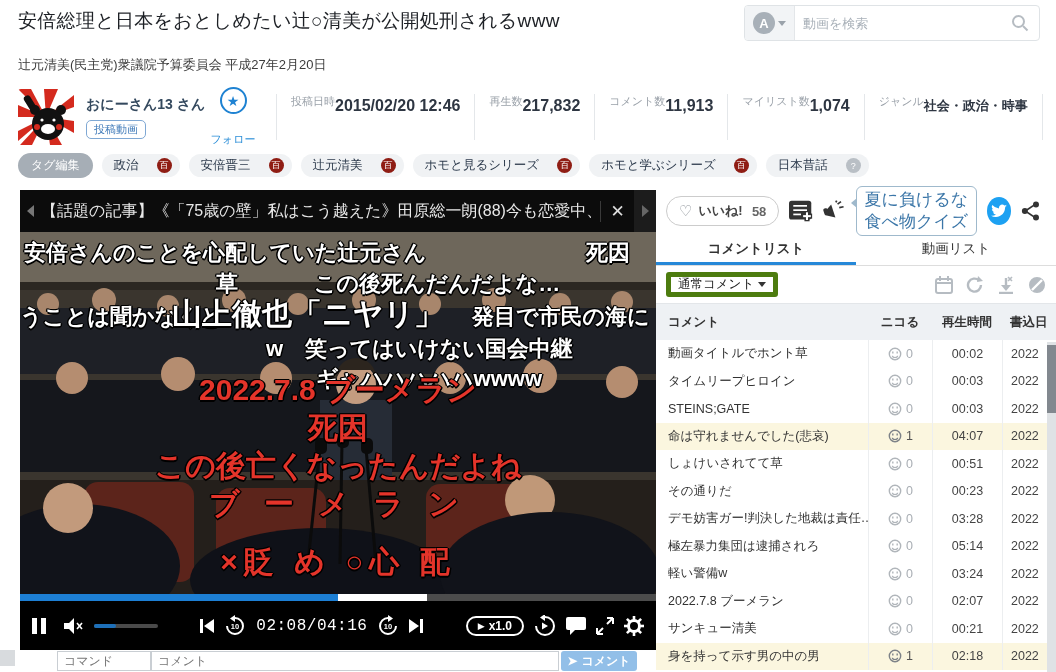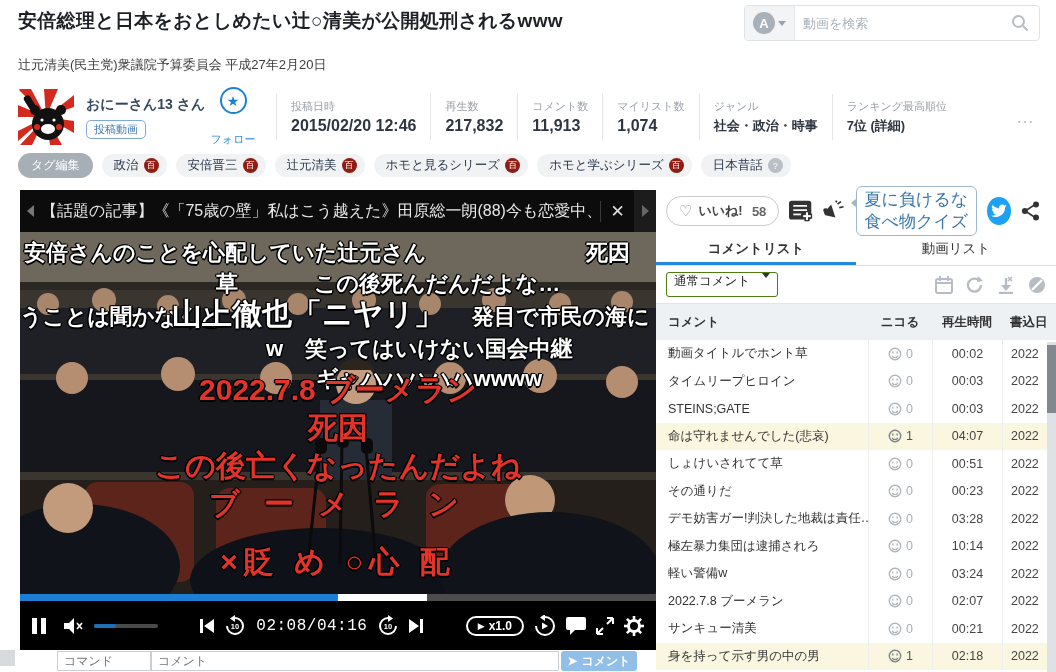--- a/index.html
+++ b/index.html
@@ -2,50 +2,50 @@
 <html><head>
 <meta charset="utf-8">
 <style>
 *{box-sizing:border-box;margin:0;padding:0}
 html,body{width:1056px;height:672px;overflow:hidden;background:#fff;
   font-family:"Liberation Sans","DejaVu Sans",sans-serif;color:#333}
 .abs{position:absolute}
 #stage{position:relative;width:1056px;height:672px;background:#fff}
 
 
-#title{left:18px;top:8px;font-size:19px;font-weight:bold;color:#1d2025;letter-spacing:.3px}
+#title{left:18px;top:8px;font-size:19px;font-weight:normal;color:#1d2025;letter-spacing:.3px}
 #subtitle{left:18px;top:56px;font-size:13px;color:#3c3c3c}
 #searchbox{right:16px;top:5px;width:296px;height:36px;border:1px solid #dfe3e6;border-radius:4px;display:flex;align-items:center;background:#fff}
 #svc{width:50px;height:34px;background:#f2f4f6;border-right:1px solid #e3e6e9;display:flex;align-items:center;justify-content:center;gap:3px;border-radius:3px 0 0 3px;cursor:pointer}
 #svc .bub{width:22px;height:22px;border-radius:50%;background:#a8b0b8;color:#fff;font-size:13px;font-weight:bold;display:flex;align-items:center;justify-content:center}
 .caret{width:0;height:0;border-left:4px solid transparent;border-right:4px solid transparent;border-top:5px solid #9aa2aa}
 #searchbox input{flex:1;border:0;outline:0;font-size:13px;padding:0 8px;color:#333;background:transparent}
 #searchbox input::placeholder{color:#a8b0b8}
 .sicon{margin-right:10px}
 
 
 #uprow{left:18px;top:88px;right:16px;height:58px;display:flex;align-items:center}
 #avatar{width:56px;height:56px;border-radius:3px;overflow:hidden;flex:none;cursor:pointer}
 #uname{margin-left:12px;width:118px}
 #uname .nm{font-size:14px;font-weight:bold;color:#34495e;cursor:pointer;white-space:nowrap}
 #uname .bd{display:inline-block;margin-top:6px;font-size:11px;color:#3e79b8;border:1px solid #7fa8d4;border-radius:5px;padding:1px 7px;cursor:pointer}
 #follow{width:58px;text-align:center;flex:none;cursor:pointer}
 #follow .circ{width:27px;height:27px;margin:0 auto;border:2px solid #1e82d2;border-radius:50%;color:#1e82d2;font-size:14px;line-height:24px}
 #follow .fl{font-size:11px;color:#2d8fd8;margin-top:18px}
 #stats{display:flex;flex:1;margin-left:14px;height:58px;align-items:center}
-.stat{padding:0 14px;border-left:1px solid #e4e7ea;height:46px;display:flex;flex-direction:column;justify-content:center}
+.stat{padding:0 14px;border-left:1px solid #e4e7ea;height:46px;display:flex;flex-direction:row;}
 .stat .lb{font-size:11px;color:#9aa1a9;white-space:nowrap}
 .stat .vl{font-size:16px;font-weight:bold;color:#2e3642;margin-top:3px;white-space:nowrap}
 .stat .vl.sm{font-size:13px}
 #more{margin-left:auto;color:#b9bfc6;font-size:18px;letter-spacing:2px;cursor:pointer;padding:0 4px}
 
 
 #tagrow{left:18px;top:153px;right:10px;display:flex;align-items:center;gap:9px}
 #tagedit{background:#a6aeb6;color:#fff;font-size:12px;border-radius:13px;padding:4px 13px;cursor:pointer}
-.tag{background:#f0f2f4;border-radius:13px;padding:3px 8px 3px 12px;font-size:12.5px;color:#2c3a4c;display:flex;align-items:center;gap:5px;cursor:pointer;white-space:nowrap}
+.tag{background:#f0f2f4;border-radius:13px;padding:3px 8px 3px 12px;font-size:12.5px;color:#2c3a4c;display:flex;align-items:center;gap:18px;cursor:pointer;white-space:nowrap}
 .tbadge{width:15px;height:15px;border-radius:50%;background:#8f1d14;color:#fff;font-size:9px;display:flex;align-items:center;justify-content:center}
 .tbadge.gray{background:#b9bfc5}
 
 
 #player{left:20px;top:190px;width:636px;height:460px;background:#000}
 #ticker{height:42px;background:#0c0c0c;display:flex;align-items:center;color:#e8e8e8;overflow:hidden}
 .tkarrow{width:0;height:0;border-top:6px solid transparent;border-bottom:6px solid transparent;margin:0 7px;cursor:pointer}
 .tkarrow.l{border-right:7px solid #777}
 .tkarrow.r{border-left:7px solid #666}
 #tktext{flex:1;font-size:16px;white-space:nowrap;overflow:hidden;cursor:pointer}
@@ -81,21 +81,21 @@
 #likerow{height:46px;display:flex;align-items:center;padding:0 10px;gap:10px}
 #likepill{width:128px;height:30px;border:1px solid #ccc;border-radius:16px;display:flex;align-items:center;padding:0 12px;gap:6px;cursor:pointer;font-size:13px;font-weight:bold;color:#444}
 #likepill .cnt{margin-left:auto;font-weight:bold;color:#666}
 #tooltip{position:relative;border:1px solid #9fb9cc;border-radius:6px;font-size:17px;color:#3b76a8;padding:2px 8px;line-height:1.3;white-space:nowrap}
 #tooltip:before{content:"";position:absolute;left:-6px;top:11px;border-top:5px solid transparent;border-bottom:5px solid transparent;border-right:6px solid #9fb9cc}
 #tw{width:28px;height:28px;border-radius:50%;background:#1da1f2;display:flex;align-items:center;justify-content:center;cursor:pointer;margin-left:auto}
 #tabs{height:32px;display:flex;border-bottom:1px solid #ddd}
 .tab{flex:1;text-align:center;font-size:13.5px;color:#333;line-height:30px;cursor:pointer}
 .tab.active{font-weight:bold;border-bottom:3px solid #2688d8}
 #filterrow{height:37px;display:flex;align-items:center;padding:0 10px;gap:13px}
-#cselect{width:112px;height:25px;border:1px solid #4d7c0f;border-radius:3px;font-size:12.5px;color:#222;display:flex;padding:0 7px;cursor:pointer;background:#fff}
+#cselect{width:112px;height:25px;border:5px solid #4d7c0f;border-radius:3px;font-size:12.5px;color:#222;display:flex;align-items:center;padding:0 7px;cursor:pointer;background:#fff}
 #cselect .caret{margin-left:auto;border-top-color:#333}
 #filterrow .ficons{margin-left:auto;display:flex;gap:13px}
 #thead{height:37px;background:#eef1f4;display:flex;align-items:center;font-size:12.5px;font-weight:bold;color:#333;border-top:1px solid #e3e6e9}
 #rows{position:relative;height:330px;overflow:hidden}
 .crow{height:27.5px;display:flex;align-items:center;font-size:12.5px;color:#333;cursor:pointer}
 .crow.hl{background:#fbf6df}
 .cc{height:100%;display:flex;align-items:center;overflow:hidden;white-space:nowrap}
 .c0{width:212px;padding-left:12px}
 .c1{width:64px;border-left:1px solid #eceef0;justify-content:center;gap:4px;color:#a9aeb4}
 .c1.on{color:#555}
@@ -591,21 +591,21 @@
           <div class="cc c0">極左暴力集団は逮捕されろ</div>
           <div class="cc c1">
             <svg class="nico" width="14" height="14" viewBox="0 0 16 16">
               <circle cx="8" cy="8" r="6.5" fill="none" stroke="#b0b5ba" stroke-width="1.6"></circle>
               <line x1="5.5" y1="5" x2="5.5" y2="7.5" stroke="#b0b5ba" stroke-width="1.6"></line>
               <line x1="10.5" y1="5" x2="10.5" y2="7.5" stroke="#b0b5ba" stroke-width="1.6"></line>
               <path d="M5 10 a3 2 0 0 0 6 0" fill="none" stroke="#b0b5ba" stroke-width="1.4"></path>
             </svg>
             <span>0</span>
           </div>
-          <div class="cc c2">10:14</div>
+          <div class="cc c2">05:14</div>
           <div class="cc c3">2022</div>
         </div>
       <div class="crow">
           <div class="cc c0">軽い警備w</div>
           <div class="cc c1">
             <svg class="nico" width="14" height="14" viewBox="0 0 16 16">
               <circle cx="8" cy="8" r="6.5" fill="none" stroke="#b0b5ba" stroke-width="1.6"></circle>
               <line x1="5.5" y1="5" x2="5.5" y2="7.5" stroke="#b0b5ba" stroke-width="1.6"></line>
               <line x1="10.5" y1="5" x2="10.5" y2="7.5" stroke="#b0b5ba" stroke-width="1.6"></line>
               <path d="M5 10 a3 2 0 0 0 6 0" fill="none" stroke="#b0b5ba" stroke-width="1.4"></path>

